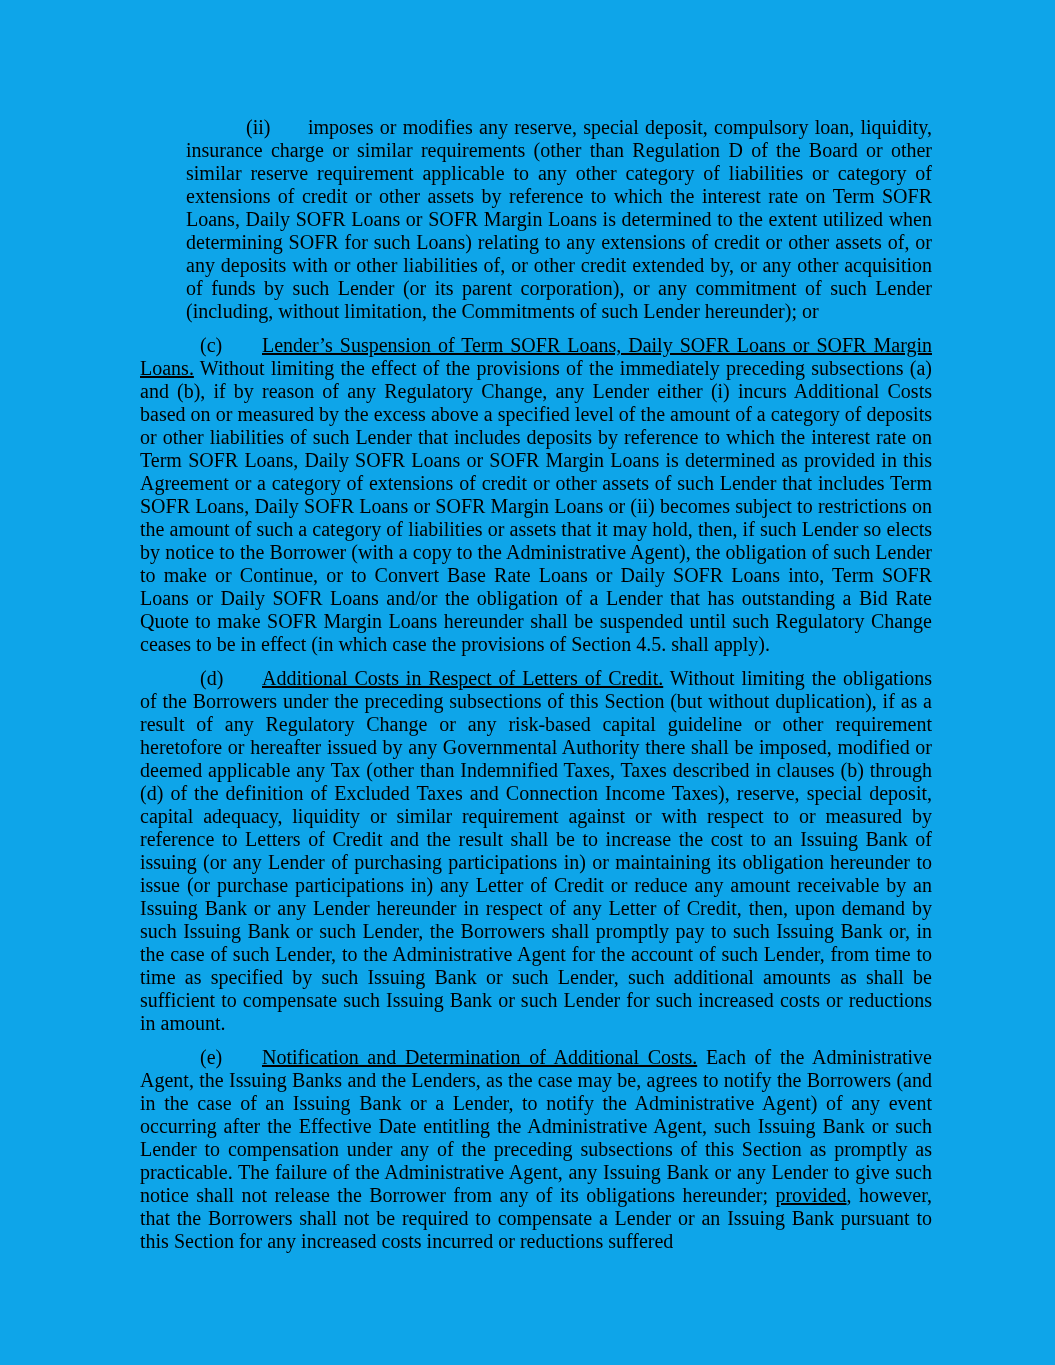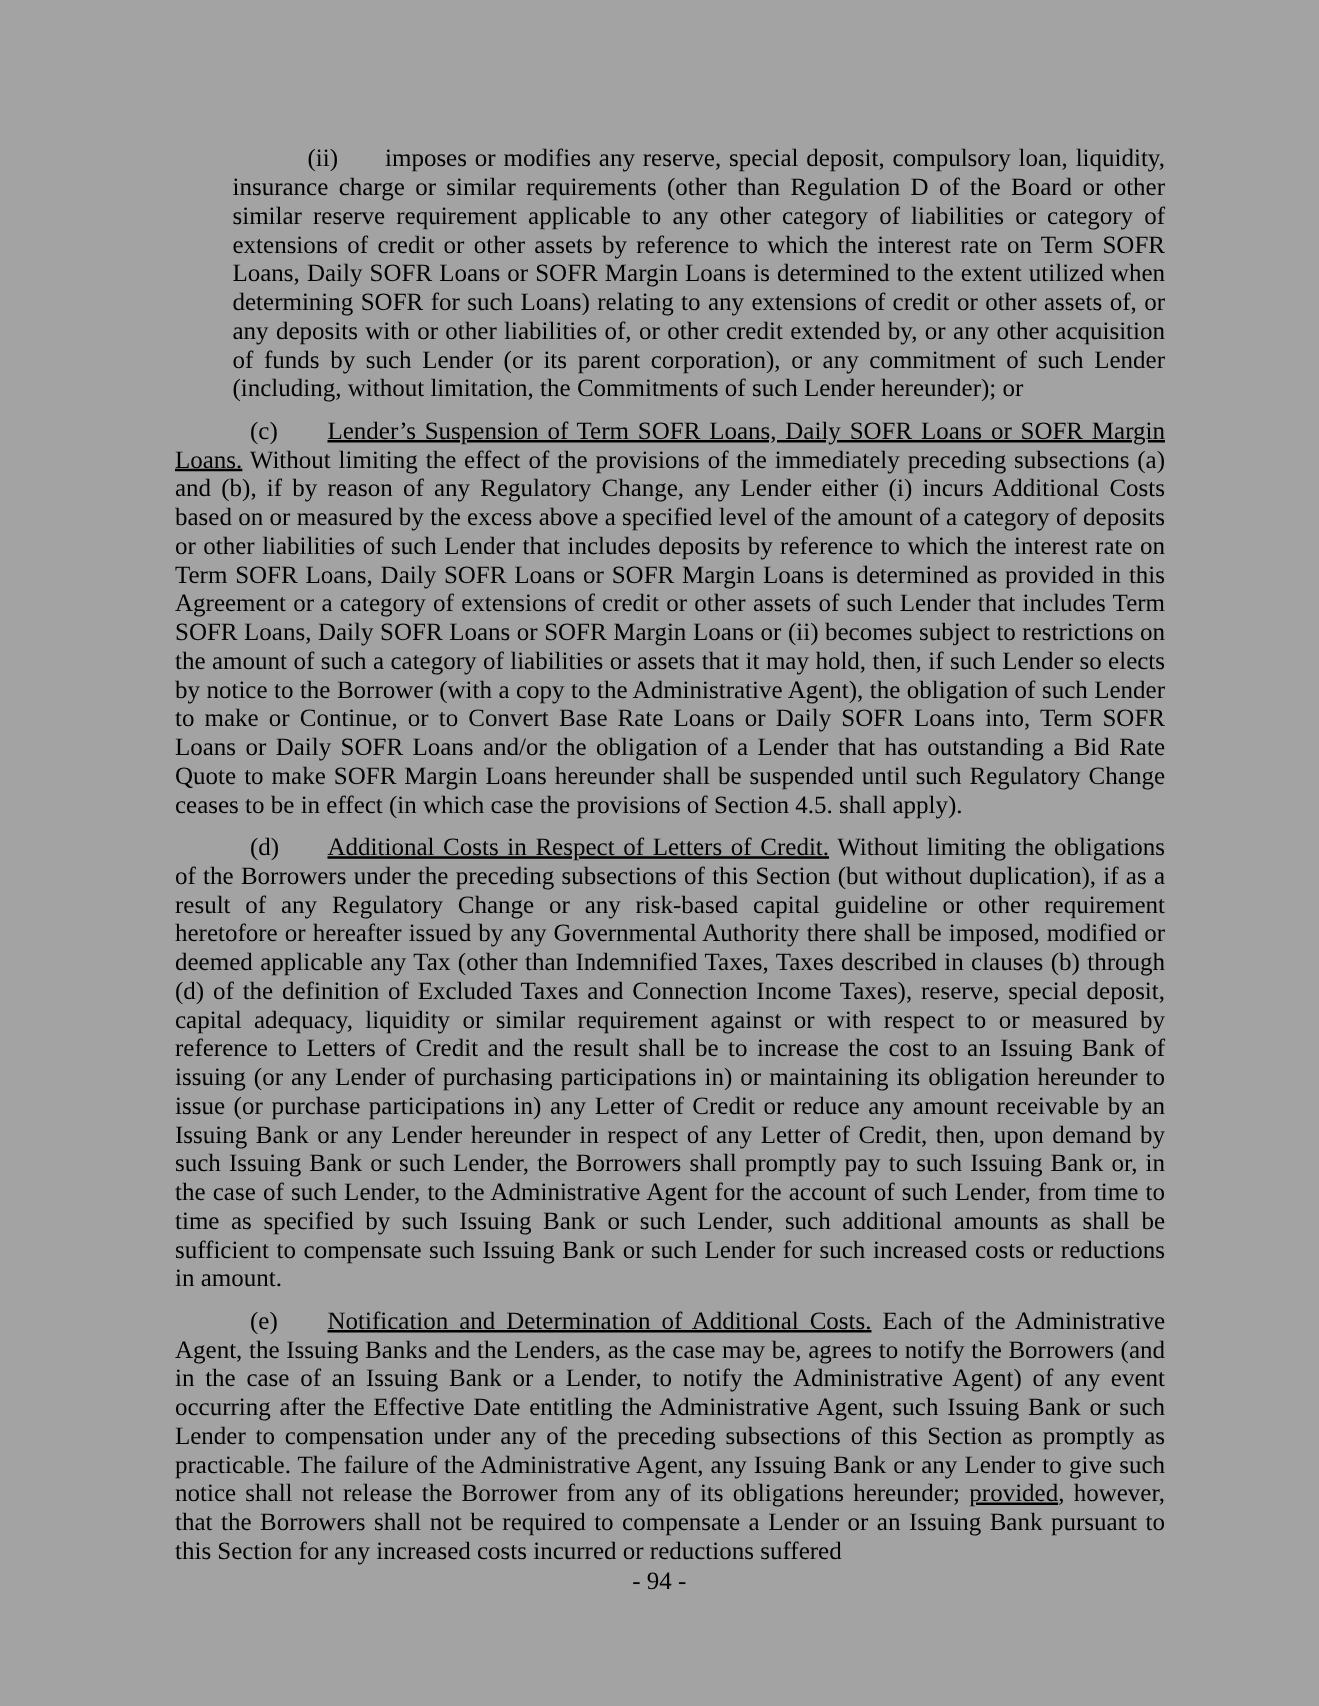--- a/index.html
+++ b/index.html
@@ -9,21 +9,21 @@
     height: 1365px;
     position: relative;
     font-family: "Liberation Serif", serif;
     color: #000000;
     overflow: hidden;
   }
   .page {
     position: absolute;
     inset: 0;
     padding: 116px 123px 0 140px;
-    background: #a3a3a3;
+    background: #0ea5e9;
   }
   p.para {
     font-size: 20px;
     line-height: 23px;
     text-align: justify;
     text-indent: 60px;
     margin-bottom: 11px;
   }
   p.para.sub {
     margin-left: 46px;
@@ -53,15 +53,14 @@
 
   <p class="para sub"><span class="clause-label">(ii)</span><span>imposes or modifies any reserve, special deposit, compulsory loan, liquidity, insurance charge or similar requirements (other than Regulation D of the Board or other similar reserve requirement applicable to any other category of liabilities or category of extensions of credit or other assets by reference to which the interest rate on Term SOFR Loans, Daily SOFR Loans or SOFR Margin Loans is determined to the extent utilized when determining SOFR for such Loans) relating to any extensions of credit or other assets of, or any deposits with or other liabilities of, or other credit extended by, or any other acquisition of funds by such Lender (or its parent corporation), or any commitment of such Lender (including, without limitation, the Commitments of such Lender hereunder); or</span></p>
 
 
   <p class="para"><span class="clause-label">(c)</span><span class="underline">Lender’s Suspension of Term SOFR Loans, Daily SOFR Loans or SOFR Margin Loans.</span> <span>Without limiting the effect of the provisions of the immediately preceding subsections (a) and (b), if by reason of any Regulatory Change, any Lender either (i) incurs Additional Costs based on or measured by the excess above a specified level of the amount of a category of deposits or other liabilities of such Lender that includes deposits by reference to which the interest rate on Term SOFR Loans, Daily SOFR Loans or SOFR Margin Loans is determined as provided in this Agreement or a category of extensions of credit or other assets of such Lender that includes Term SOFR Loans, Daily SOFR Loans or SOFR Margin Loans or (ii) becomes subject to restrictions on the amount of such a category of liabilities or assets that it may hold, then, if such Lender so elects by notice to the Borrower (with a copy to the Administrative Agent), the obligation of such Lender to make or Continue, or to Convert Base Rate Loans or Daily SOFR Loans into, Term SOFR Loans or Daily SOFR Loans and/or the obligation of a Lender that has outstanding a Bid Rate Quote to make SOFR Margin Loans hereunder shall be suspended until such Regulatory Change ceases to be in effect (in which case the provisions of Section 4.5. shall apply).</span></p>
 
   <p class="para"><span class="clause-label">(d)</span><span class="underline">Additional Costs in Respect of Letters of Credit.</span> <span>Without limiting the obligations of the Borrowers under the preceding subsections of this Section (but without duplication), if as a result of any Regulatory Change or any risk-based capital guideline or other requirement heretofore or hereafter issued by any Governmental Authority there shall be imposed, modified or deemed applicable any Tax (other than Indemnified Taxes, Taxes described in clauses (b) through (d) of the definition of Excluded Taxes and Connection Income Taxes), reserve, special deposit, capital adequacy, liquidity or similar requirement against or with respect to or measured by reference to Letters of Credit and the result shall be to increase the cost to an Issuing Bank of issuing (or any Lender of purchasing participations in) or maintaining its obligation hereunder to issue (or purchase participations in) any Letter of Credit or reduce any amount receivable by an Issuing Bank or any Lender hereunder in respect of any Letter of Credit, then, upon demand by such Issuing Bank or such Lender, the Borrowers shall promptly pay to such Issuing Bank or, in the case of such Lender, to the Administrative Agent for the account of such Lender, from time to time as specified by such Issuing Bank or such Lender, such additional amounts as shall be sufficient to compensate such Issuing Bank or such Lender for such increased costs or reductions in amount.</span></p>
 
   <p class="para"><span class="clause-label">(e)</span><span class="underline">Notification and Determination of Additional Costs.</span> <span>Each of the Administrative Agent, the Issuing Banks and the Lenders, as the case may be, agrees to notify the Borrowers (and in the case of an Issuing Bank or a Lender, to notify the Administrative Agent) of any event occurring after the Effective Date entitling the Administrative Agent, such Issuing Bank or such Lender to compensation under any of the preceding subsections of this Section as promptly as practicable.  The failure of the Administrative Agent, any Issuing Bank or any Lender to give such notice shall not release the Borrower from any of its obligations hereunder;</span> <span class="underline">provided</span><span>, however, that the Borrowers shall not be required to compensate a Lender or an Issuing Bank pursuant to this Section for any increased costs incurred or reductions suffered</span></p>
 
-  <div class="footer">- 94 -</div>
 
 </div>
 
 </body></html>

